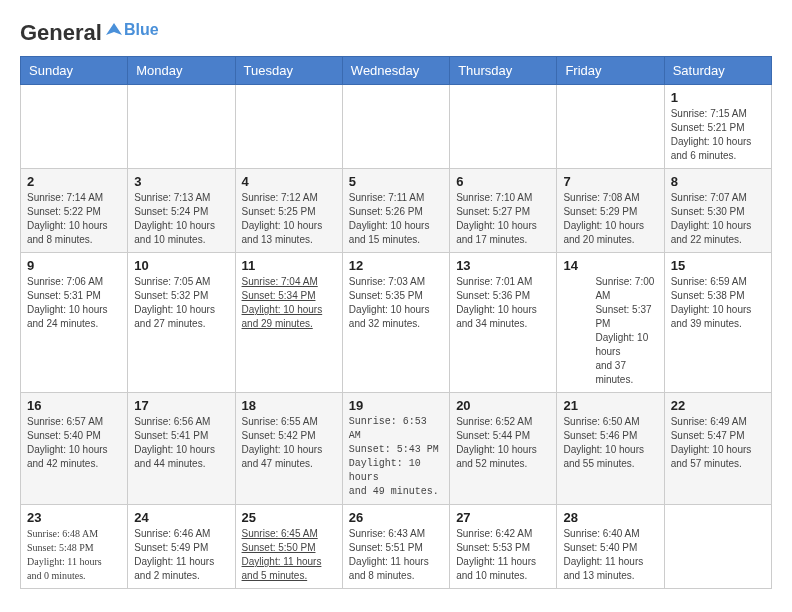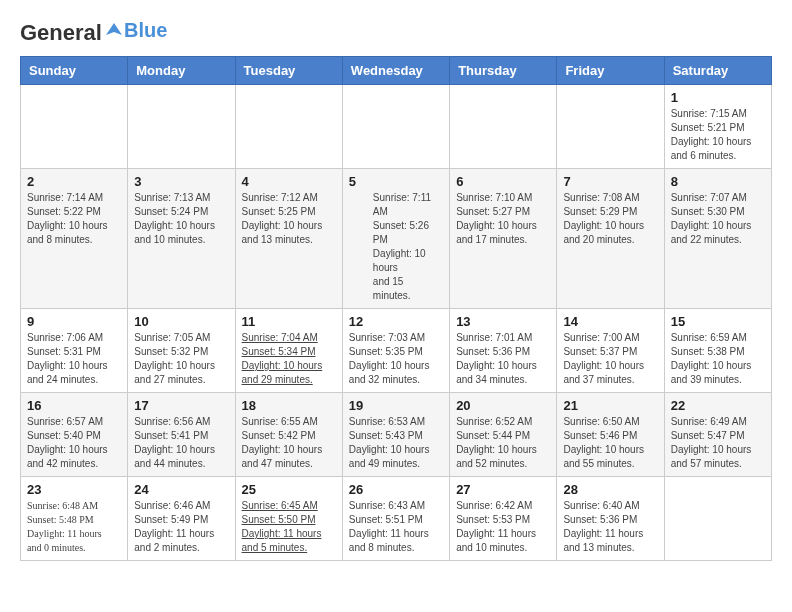--- a/index.html
+++ b/index.html
@@ -35,21 +35,21 @@
     }
     .calendar {
       width: 100%;
       border-collapse: collapse;
       border: 1px solid #ccc;
     }
     .calendar th {
       background-color: #4a7fcb;
       color: #fff;
       font-size: 13px;
-      font-weight: bold;
+      font-weight: normal;
       padding: 6px 8px;
       text-align: left;
       border: 1px solid #3a6ab0;
     }
     .calendar td {
       width: calc(100% / 7);
       vertical-align: top;
       padding: 5px 6px;
       border: 1px solid #ccc;
       font-size: 10.5px;
@@ -80,21 +80,21 @@
 <body>
 
 <div class="header-section">
   <div class="logo">
     <div style="display:flex;align-items:center;">
       <span style="font-size:22px;font-weight:bold;color:#333;">General</span>
       <svg width="20" height="20" viewBox="0 0 20 20" style="margin-left:2px;margin-top:-4px;">
         <polygon points="10,2 18,14 10,11 2,14" fill="#4a90d9"></polygon>
       </svg>
     </div>
-    <span style="font-size:20px;font-weight:bold;color:#4a90d9;margin-top:-6px;">Blue</span>
+    <span style="font-size:16px;font-weight:bold;color:#4a90d9;margin-top:-6px;">Blue</span>
   </div>
   <div class="title-section">
     <div class="calendar-title"></div>
     <div class="calendar-subtitle"></div>
   </div>
 </div>
 
 <table class="calendar">
   <thead>
     <tr>
@@ -140,21 +140,21 @@
         </td>
         <td>
           <span class="day-num">4</span>
           <div class="day-info" style="white-space: pre-line;">Sunrise: 7:12 AM
 Sunset: 5:25 PM
 Daylight: 10 hours
 and 13 minutes.</div>
         </td>
         <td>
           <span class="day-num">5</span>
-          <div class="day-info" style="white-space: pre-line; margin-left: 24px;">Sunrise: 7:11 AM
+          <div class="day-info" style="white-space: pre-line;">Sunrise: 7:11 AM
 Sunset: 5:26 PM
 Daylight: 10 hours
 and 15 minutes.</div>
         </td>
         <td>
           <span class="day-num">6</span>
           <div class="day-info" style="white-space: pre-line;">Sunrise: 7:10 AM
 Sunset: 5:27 PM
 Daylight: 10 hours
 and 17 minutes.</div>
@@ -205,21 +205,21 @@
         </td>
         <td>
           <span class="day-num">13</span>
           <div class="day-info" style="white-space: pre-line;">Sunrise: 7:01 AM
 Sunset: 5:36 PM
 Daylight: 10 hours
 and 34 minutes.</div>
         </td>
         <td>
           <span class="day-num">14</span>
-          <div class="day-info" style="white-space: pre-line;">Sunrise: 7:00 AM
+          <div class="day-info" style="white-space: pre-line; margin-left: 32px;">Sunrise: 7:00 AM
 Sunset: 5:37 PM
 Daylight: 10 hours
 and 37 minutes.</div>
         </td>
         <td>
           <span class="day-num">15</span>
           <div class="day-info" style="white-space: pre-line;">Sunrise: 6:59 AM
 Sunset: 5:38 PM
 Daylight: 10 hours
 and 39 minutes.</div>
@@ -242,21 +242,21 @@
         </td>
         <td>
           <span class="day-num">18</span>
           <div class="day-info" style="white-space: pre-line;">Sunrise: 6:55 AM
 Sunset: 5:42 PM
 Daylight: 10 hours
 and 47 minutes.</div>
         </td>
         <td>
           <span class="day-num">19</span>
-          <div class="day-info" style="white-space: pre-line;">Sunrise: 6:53 AM
+          <div class="day-info" style="white-space: pre-line; font-family: Liberation Mono, monospace;">Sunrise: 6:53 AM
 Sunset: 5:43 PM
 Daylight: 10 hours
 and 49 minutes.</div>
         </td>
         <td>
           <span class="day-num">20</span>
           <div class="day-info" style="white-space: pre-line;">Sunrise: 6:52 AM
 Sunset: 5:44 PM
 Daylight: 10 hours
 and 52 minutes.</div>
@@ -308,20 +308,20 @@
         <td>
           <span class="day-num">27</span>
           <div class="day-info" style="white-space: pre-line;">Sunrise: 6:42 AM
 Sunset: 5:53 PM
 Daylight: 11 hours
 and 10 minutes.</div>
         </td>
         <td>
           <span class="day-num">28</span>
           <div class="day-info" style="white-space: pre-line;">Sunrise: 6:40 AM
-Sunset: 5:36 PM
+Sunset: 5:40 PM
 Daylight: 11 hours
 and 13 minutes.</div>
         </td>
         <td class="empty-cell"></td>
       </tr>
     </tbody>
 </table>
 
 </body></html>

